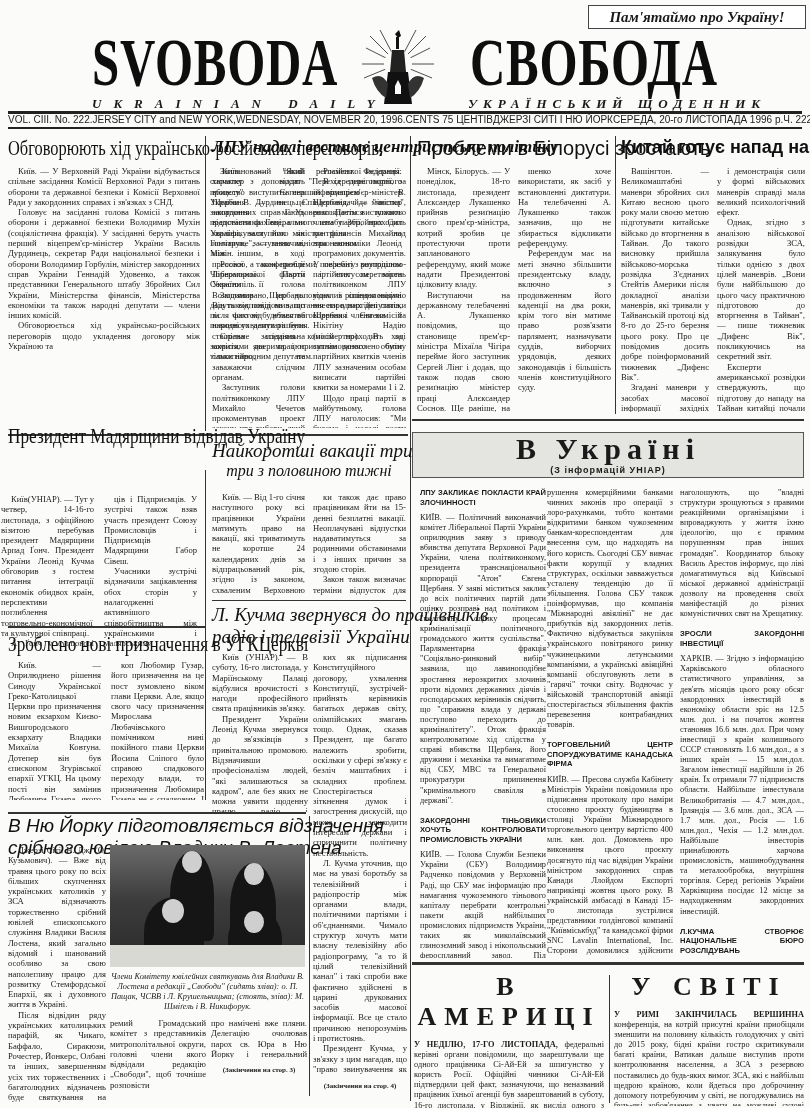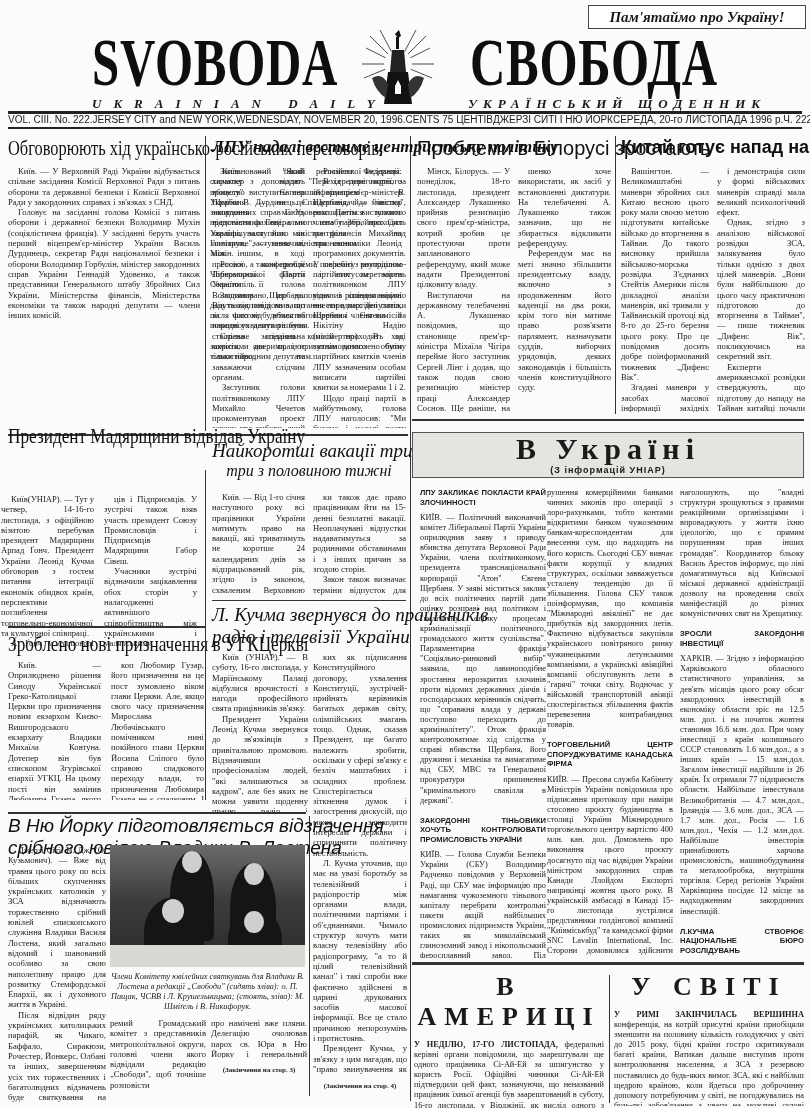--- a/index.html
+++ b/index.html
@@ -126,20 +126,21 @@
 <div class="vrule" style="left:615px;top:136px;height:278px;"></div>
 
 <div class="story" style="left:8px;top:137px;width:196px;">
   <div class="hl condensed">Обговорюють хід українсько-російських переговорів</div>
 </div>
 <div class="story" style="left:8px;top:166px;width:394px;height:262px;">
   <div class="cols" style="margin-top:0;height:262px;">
     <div class="col">
       <p>Київ. — У Верховній Раді України відбувається спільне засідання Комісії Верховної Ради з питань оборони та державної безпеки і Комісії Верховної Ради у закордонних справах і зв'язках з СНД.</p>
       <p>Головує на засіданні голова Комісії з питань оборони і державної безпеки Володимир Мухін (соціялістична фракція). У засіданні беруть участь перший віцепрем'єр-міністер України Василь Дурдинець, секретар Ради національної безпеки і оборони Володимир Горбулін, міністер закордонних справ України Геннадій Удовенко, а також представники Генерального штабу Збройних Сил України, Міністерства фінансів, Міністерства економіки та також народні депутати — члени інших комісій.</p>
+      <p>Обговорюється хід українсько-російських переговорів щодо укладення договору між Україною та</p>
     </div>
     <div class="col">
       <p>Запланований такий регламент засідання: спочатку з доповіддю "Перехід переговорного процесу" виступить перший віцепрем'єр-міністер України В. Дурдинець. Співдоповідач — міністер закордонних справ Г. Удовенко. Потім виступлять представники Генерального штабу Збройних Сил України, заступник міністра фінансів Михайло Гончарук, заступник міністра економіки Леонід Мінін.</p>
       <p>Росією, а також проблеми, пов'язані з розподілом Чорноморської фльоти і статусом міста Севастопіль.</p>
       <p>Заплянoвано, що доповідач і співдоповідачі дадуть відповіді на запитання народних депутатів, після чого відбудеться обговорення і члени комісій повинні ухвалити рішення.</p>
       <p>Спільне засідання комісій проходить за закритими дверима, і присутнім дозволено бути тільки народним депутатам.</p>
     </div>
   </div>
 </div>
 

